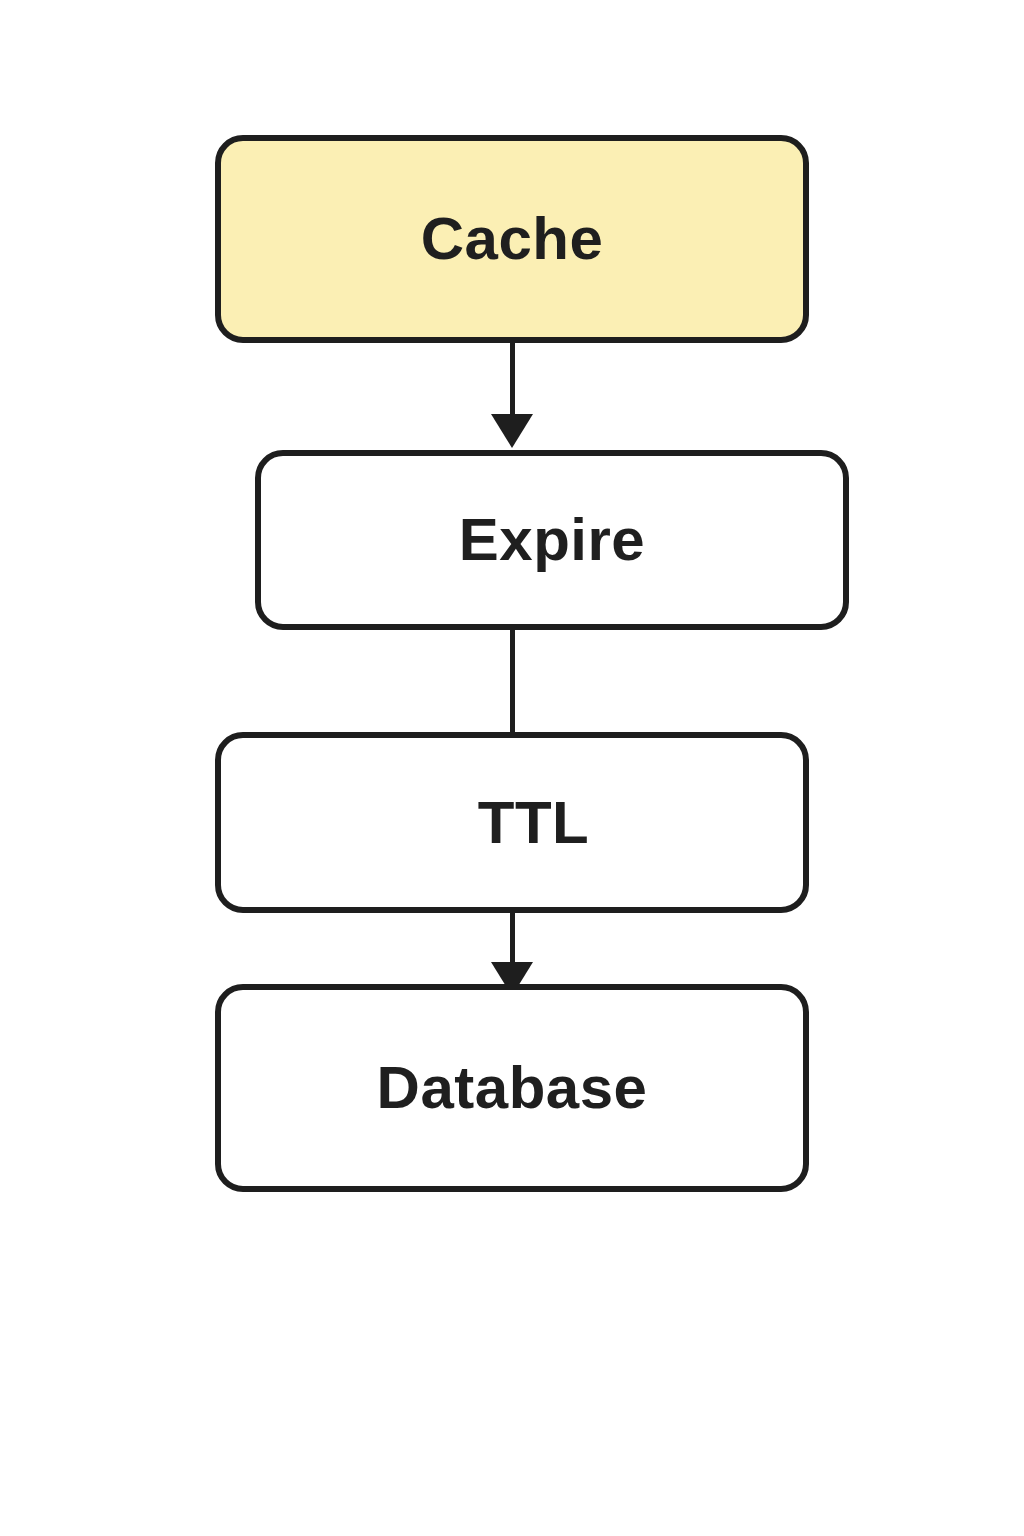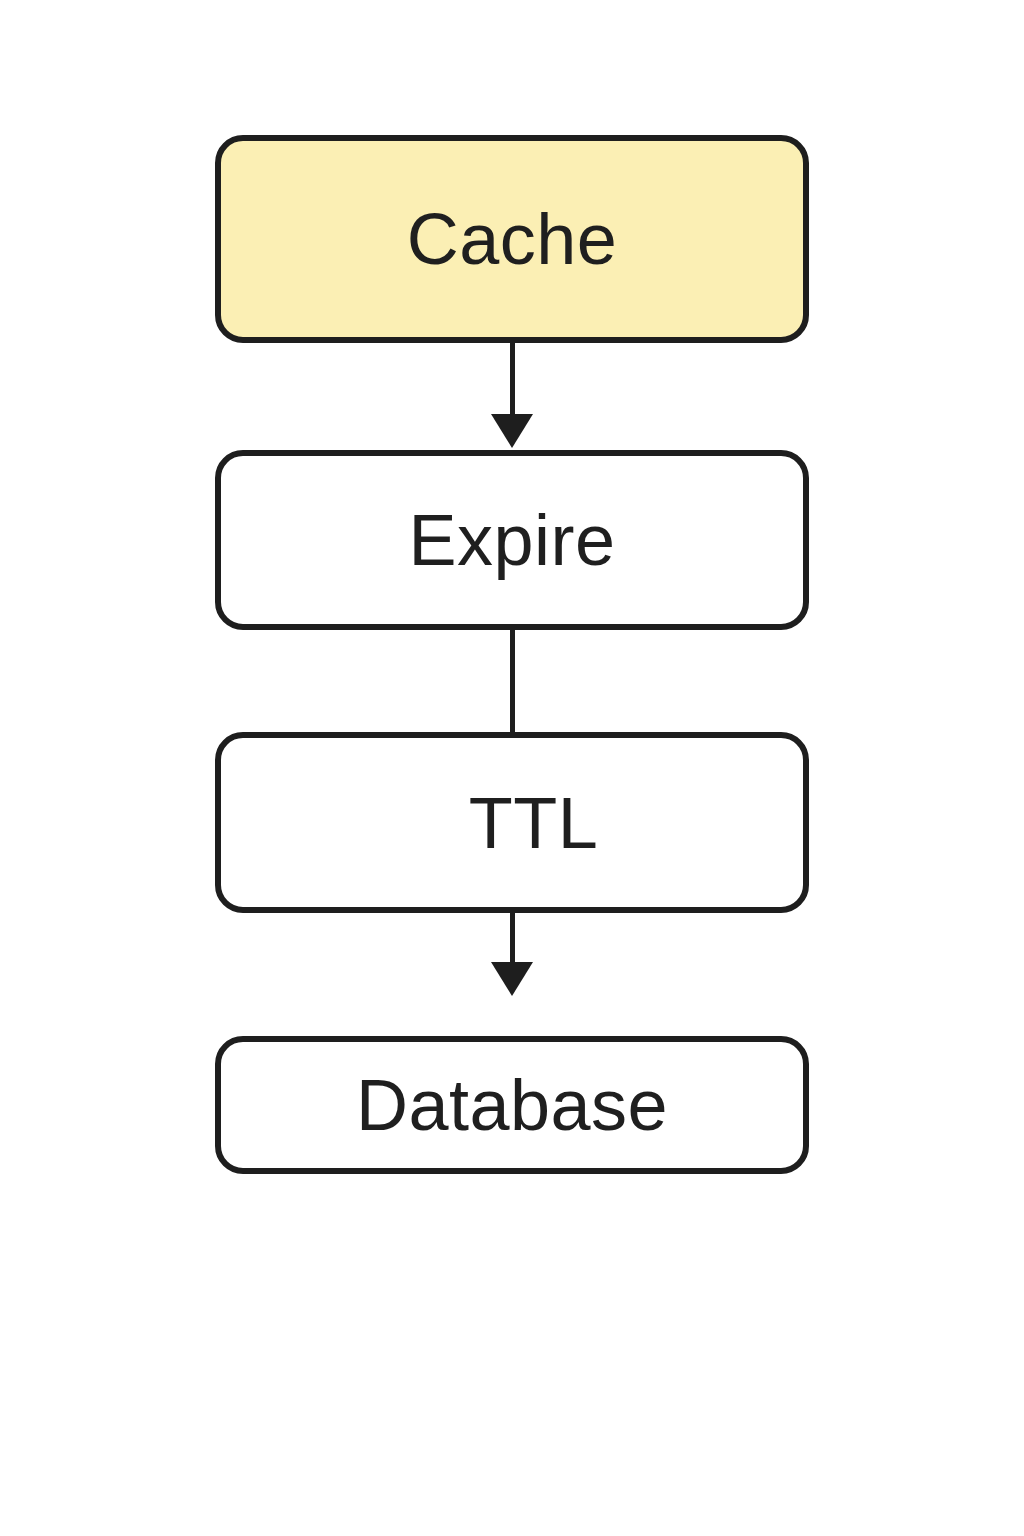--- a/index.html
+++ b/index.html
@@ -24,31 +24,31 @@
     width: 594px;
     box-sizing: border-box;
     border: 6px solid var(--border, #1E1E1E);
     border-radius: 28px;
     background: #FFFFFF;
     display: flex;
     align-items: center;
     justify-content: center;
   }
   .node-label {
-    font-size: 72px;
-    font-weight: 400;
+    font-size: 60px;
+    font-weight: 700;
     color: var(--text, #1F1F1F);
     letter-spacing: 0.5px;
     line-height: 1;
     user-select: none;
   }
   .node-cache    { top: 135px;  height: 208px; }
-  .node-expire   { top: 450px;  height: 180px; }
+  .node-expire   { top: 450px;  height: 180px; margin-left: 40px; }
   .node-ttl      { top: 732px;  height: 181px; }
-  .node-database { top: 1036px;  height: 138px; }
+  .node-database { top: 984px;  height: 208px; }
 
   .edge-line {
     position: absolute;
     left: 510px;
     width: 5px;
     background: var(--border, #1E1E1E);
   }
   .edge1-line { top: 343px; height: 74px; }
   .edge2-line { top: 628px; height: 106px; }
   .edge3-line { top: 911px; height: 54px; }

